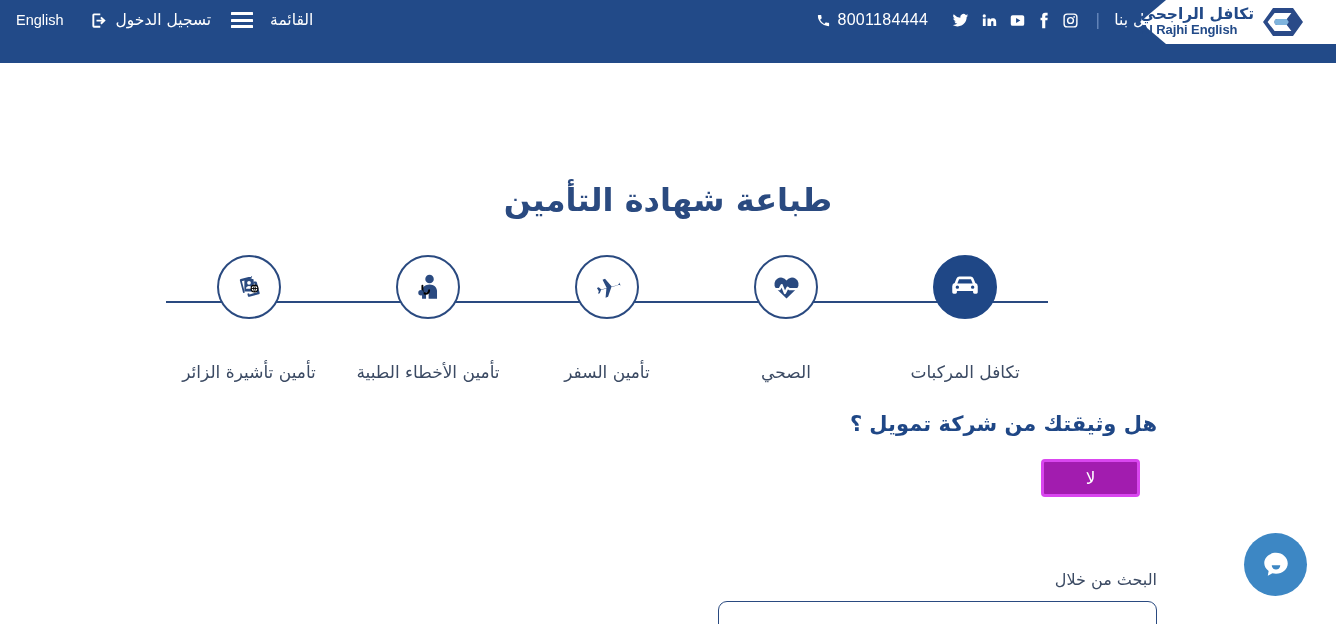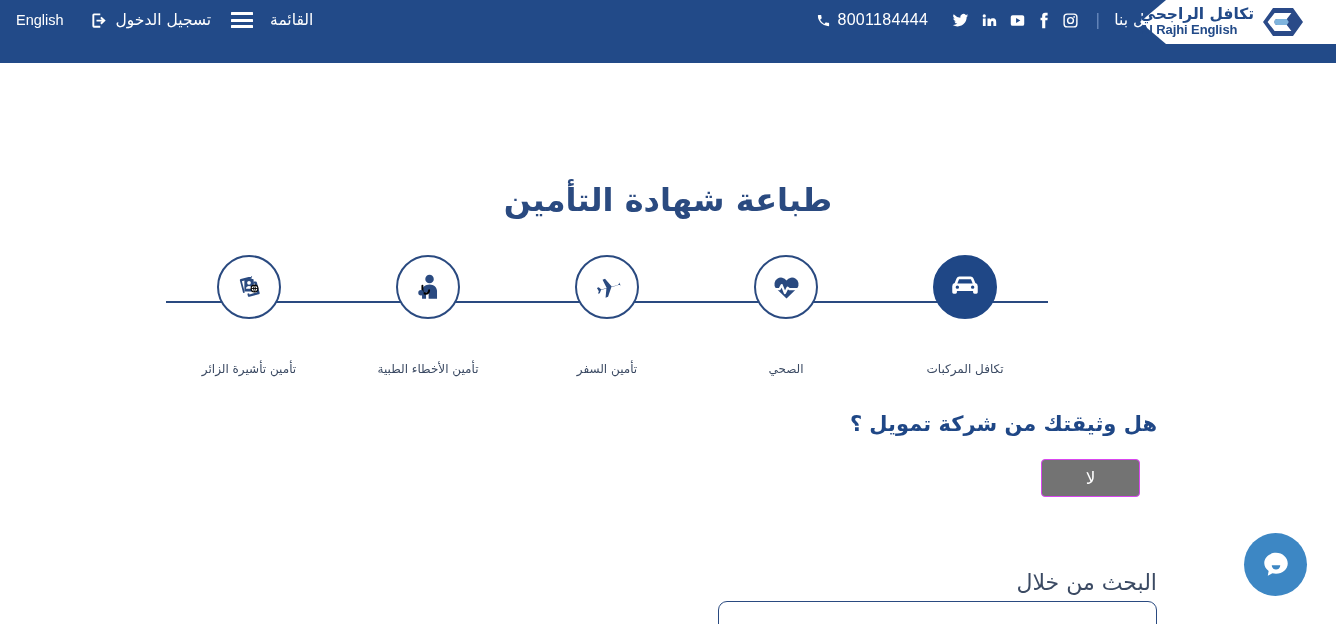--- a/index.html
+++ b/index.html
@@ -128,45 +128,45 @@
   .step-circle {
     width:64px; height:64px; border-radius:50%;
     background:#ffffff; border:2px solid #2a4a80;
     display:flex; align-items:center; justify-content:center;
     position:relative; z-index:2;
   }
   .step.active .step-circle { background:#1f4786; border-color:#1f4786; }
   .step-circle svg { display:block; fill:#2a4a80; }
   .step.active .step-circle svg { fill:#ffffff; }
   .step-label {
-    margin-top:43px; color:#3b4a63; font-size:12px;
+    margin-top:43px; color:#3b4a63; font-size:17px;
     white-space:nowrap; text-align:center;
   }
 
   
   .question {
     position:absolute; top:412px; right:179px;
     color:#1f4786; font-size:21px; font-weight:bold;
     white-space:nowrap;
   }
   .btn-row {
     position:absolute; top:459px; right:196px;
     display:flex; gap:12px; direction:rtl;
   }
   .opt-btn {
     width:99px; height:38px; border-radius:4px;
     display:flex; align-items:center; justify-content:center;
     font-size:17px; cursor:pointer; font-family:inherit;
   }
   .opt-btn.outline { background:#ffffff; border:1px solid #1f4786; color:#1f4786; }
-  .opt-btn.filled  { background:#737373; border:1px solid #d946ef; color:#ffffff; }
+  .opt-btn.filled  { background:#a21caf; border:3px solid #d946ef; color:#ffffff; }
 
   .search-label {
     position:absolute; top:570px; right:179px;
-    color:#3b4a63; font-size:22px; white-space:nowrap;
+    color:#3b4a63; font-size:16px; white-space:nowrap;
   }
   .search-box {
     position:absolute; top:601px; right:179px;
     width:439px; height:46px;
     border:1px solid #2a4a80; border-radius:9px;
     background:#ffffff;
   }
 
   
   .chat-widget {

